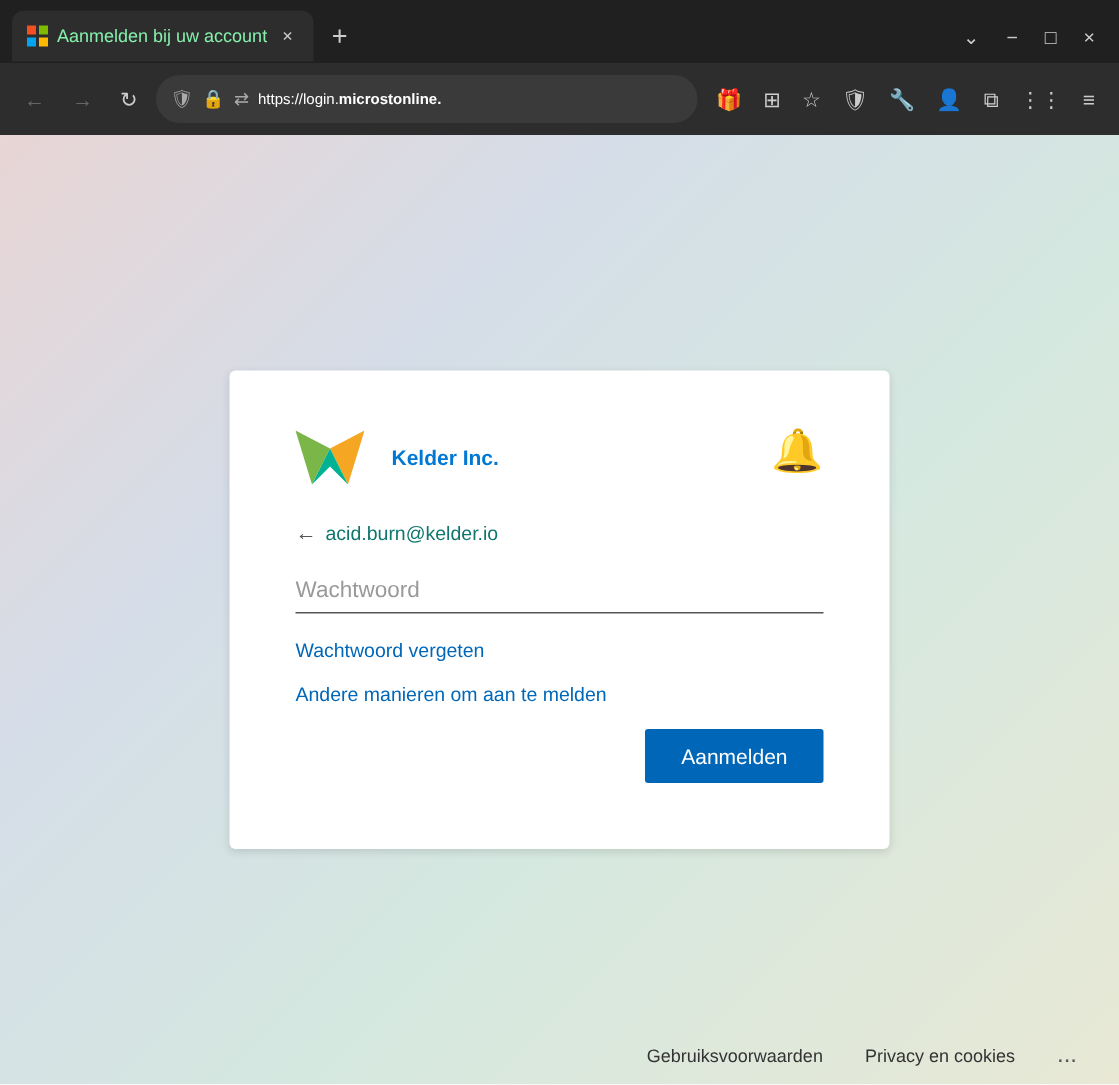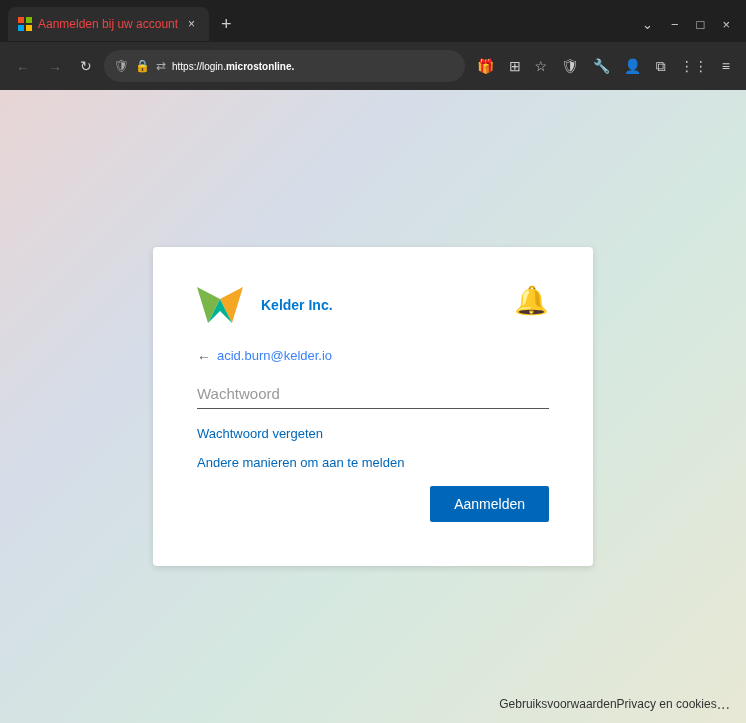--- a/index.html
+++ b/index.html
@@ -38,21 +38,21 @@
       border-radius: 8px 8px 0 0;
       display: flex;
       align-items: center;
       padding: 6px 10px;
       gap: 6px;
       height: 34px;
       min-width: 200px;
       max-width: 240px;
     }
     .tab-title {
-      color: #ef4444;
+      color: #86efac;
       font-size: 12px;
       flex: 1;
       white-space: nowrap;
       overflow: hidden;
       text-overflow: ellipsis;
     }
     .tab-close {
       color: #ccc;
       font-size: 12px;
       cursor: pointer;
@@ -257,24 +257,24 @@
       font-size: 14px;
       font-weight: 500;
       cursor: pointer;
       min-width: 108px;
     }
 
     
     .page-footer {
       position: absolute;
       bottom: 10px;
-      right: 16px;
-      display: flex;
-      align-items: center;
-      gap: 0;
+      right: 28px;
+      display: flex;
+      align-items: center;
+      gap: 28px;
     }
     .footer-link {
       color: #333;
       font-size: 12px;
       cursor: pointer;
       text-decoration: none;
     }
     .footer-dots {
       color: #555;
       font-size: 16px;
@@ -356,21 +356,21 @@
         <span class="logo-name">Kelder Inc.</span>
       </div>
 
       <div style="position:relative; display:inline-block;">
         <span style="color:#00b294; font-size:28px; line-height:1; display:block;">🔔</span>
       </div>
     </div>
 
     <div class="back-email">
       <span class="back-arrow">←</span>
-      <span style="color:#3b82f6; font-size:13px;">acid.burn@kelder.io</span>
+      <span style="color:#0f766e; font-size:13px;">acid.burn@kelder.io</span>
     </div>
 
 
     <div class="password-input-wrap">
       <input type="password" class="password-input" placeholder="Wachtwoord" style="">
     </div>
 
     <button class="link-btn">Wachtwoord vergeten</button>
 
     <button class="link-btn">Andere manieren om aan te melden</button>

